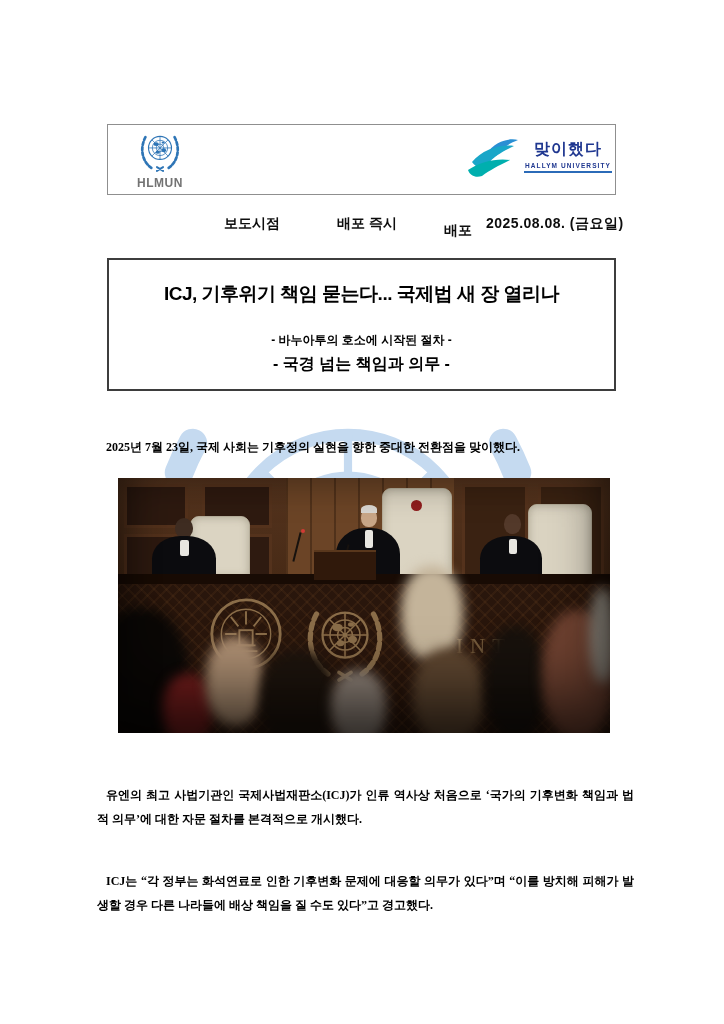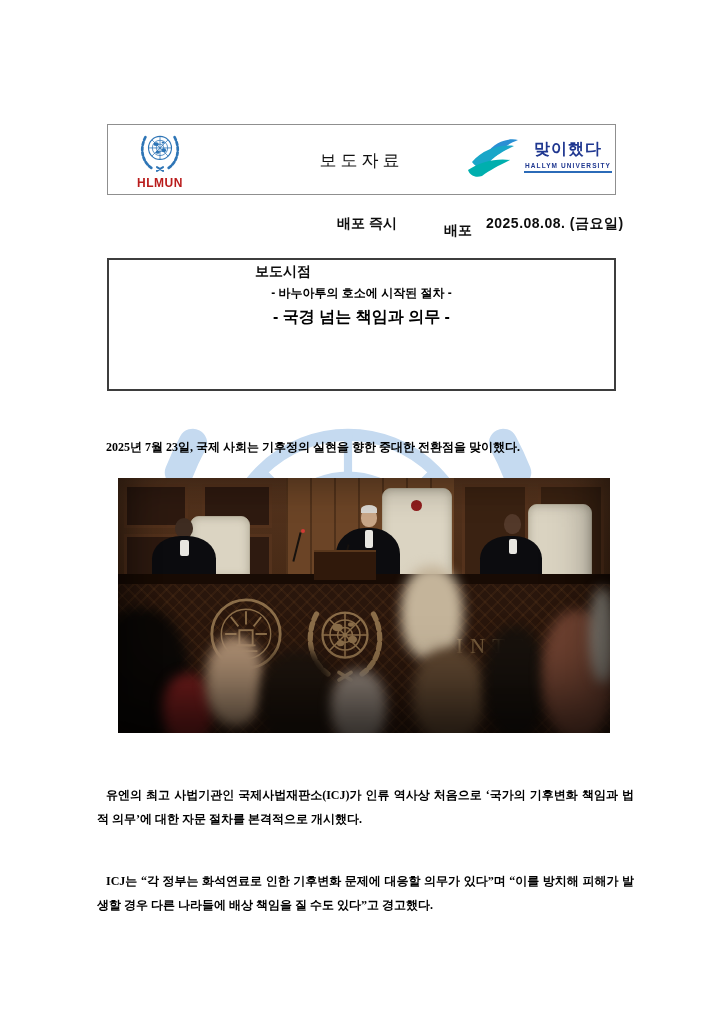--- a/index.html
+++ b/index.html
@@ -7,33 +7,33 @@
         font-family:"Liberation Sans",sans-serif;color:#000;}
   .layer{position:absolute;z-index:1;}
 
   
   #wm-clip{position:absolute;left:0;top:345px;width:724px;height:133px;overflow:hidden;z-index:0;}
   #wm-clip svg{position:absolute;left:103px;top:0;}
 
   
   #header-box{left:107px;top:124px;width:509px;height:71px;border:1px solid #8f8f8f;box-sizing:border-box;background:transparent;}
   #un-logo{position:absolute;left:20px;top:3px;width:64px;text-align:center;}
-  #un-logo .lbl{font-size:12px;font-weight:bold;color:#b91c1c;letter-spacing:.5px;margin-top:-2px;}
+  #un-logo .lbl{font-size:12px;font-weight:bold;color:#737373;letter-spacing:.5px;margin-top:-2px;}
   #doc-type{position:absolute;left:0;right:0;top:24px;text-align:center;font-size:17px;letter-spacing:4px;color:#111;
             font-family:"Liberation Serif",serif;}
   #hallym{position:absolute;left:358px;top:9px;width:148px;}
   #hallym .swoosh{position:absolute;left:0;top:2px;}
   #hallym .txt{position:absolute;left:58px;top:5px;width:88px;text-align:center;}
   #hallym .kr{font-size:16px;font-weight:bold;color:#1f3790;letter-spacing:1px;white-space:nowrap;}
   #hallym .en{font-size:6.5px;font-weight:bold;color:#1f3790;letter-spacing:1.1px;margin-top:2px;white-space:nowrap;
               border-bottom:2px solid #2b6bb8;padding-bottom:2px;}
 
   
   .rel{position:absolute;top:215px;font-size:14px;font-weight:bold;color:#0d0d0d;z-index:1;white-space:nowrap;}
-  #rel-t1{left:255px;margin-top:48px;} #rel-v1{left:337px;} #rel-t2{left:444px;margin-top:7px;} #rel-v2{left:486px;letter-spacing:.5px;text-align:right;}
+  #rel-t1{left:224px;} #rel-v1{left:337px;} #rel-t2{left:444px;margin-top:7px;} #rel-v2{left:486px;letter-spacing:.5px;text-align:right;}
 
   
   #title-box{left:107px;top:258px;width:509px;height:133px;border:2px solid #3d3d3d;box-sizing:border-box;text-align:center;background:transparent;}
   #title-box .h1{margin-top:21px;font-size:19px;font-weight:bold;letter-spacing:-.5px;}
   #title-box .h2{margin-top:25px;font-size:12px;font-weight:bold;}
   #title-box .h3{margin-top:5px;font-size:16px;font-weight:bold;}
 
   
   .para{position:absolute;left:97px;width:537px;font-family:"Liberation Serif","DejaVu Serif",serif;
         font-size:12px;line-height:24px;color:#000;text-align:justify;word-break:break-all;text-indent:9px;z-index:1;font-weight:bold;}
@@ -94,40 +94,40 @@
     </svg>
   </div>
 
   <div id="header-box" class="layer">
     <div id="un-logo">
       <svg width="46" height="46" viewBox="0 0 120 120" style="color:#2e75b6">
         <use href="#un-emblem"></use>
       </svg>
       <div class="lbl">HLMUN</div>
     </div>
-    <div id="doc-type">보도자료</div>
     <div id="hallym">
       <svg class="swoosh" width="56" height="46" viewBox="0 0 56 46">
         <path d="M20,18 C30,4 44,2 52,4 C42,8 36,12 30,20 Z" fill="#2a8fd4"></path>
         <path d="M6,26 C16,14 34,8 48,10 C36,16 28,20 22,28 C16,34 10,32 6,26 Z" fill="#19a6c8"></path>
         <path d="M2,34 C14,26 30,22 44,24 C32,30 24,34 16,40 C10,42 4,40 2,34 Z" fill="#00afae"></path>
       </svg>
       <div class="txt">
         <div class="kr">맞이했다</div>
         <div class="en">HALLYM UNIVERSITY</div>
       </div>
     </div>
   </div>
 
   <span id="rel-t1" class="rel">보도시점</span>
   <span id="rel-v1" class="rel">배포 즉시</span>
   <span id="rel-t2" class="rel">배포</span>
   <span id="rel-v2" class="rel">2025.08.08. (금요일)</span>
 
   <div id="title-box" class="layer">
+    <div class="h1">ICJ, 기후위기 책임 묻는다... 국제법 새 장 열리나</div>
     <div class="h2">- 바누아투의 호소에 시작된 절차 -</div>
     <div class="h3">- 국경 넘는 책임과 의무 -</div>
   </div>
 
   <p id="para1" class="para">2025년 7월 23일, 국제 사회는 기후정의 실현을 향한 중대한 전환점을 맞이했다.</p>
 
   <div id="photo" class="layer">
     <div class="wood"></div>
     <div class="panel" style="left:6px;top:6px;width:64px;height:44px;"></div>
     <div class="panel" style="left:6px;top:56px;width:64px;height:48px;"></div>

